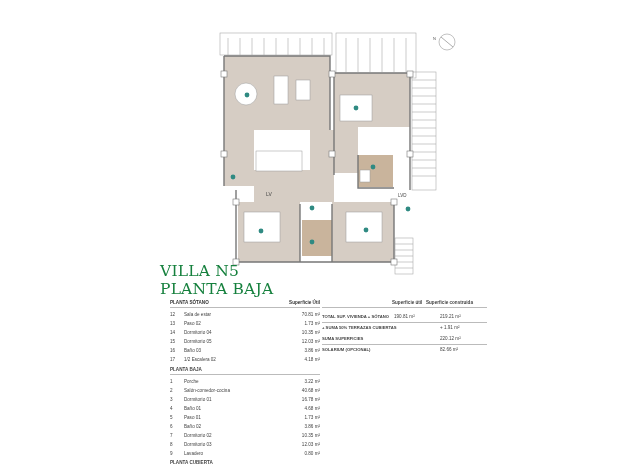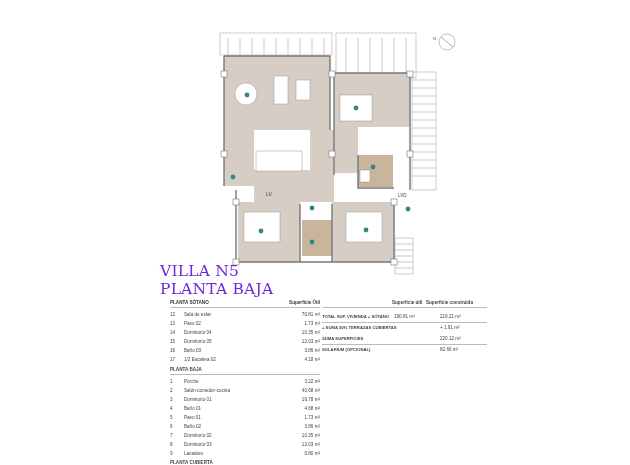--- a/index.html
+++ b/index.html
@@ -1,18 +1,18 @@
 <!DOCTYPE html>
 <html><head>
 <meta charset="utf-8">
 <style>
   html,body{margin:0;padding:0;background:#fff;}
   body{width:630px;height:465px;position:relative;overflow:hidden;font-family:"Liberation Sans",sans-serif;color:#333;}
   .plan{position:absolute;left:0;top:0;width:630px;height:275px;}
-  .title{position:absolute;left:160px;top:262px;font-family:"DejaVu Serif","Liberation Serif",serif;font-size:15.5px;line-height:18px;color:#6d28d9;letter-spacing:0.2px;}
+  .title{position:absolute;left:160px;top:262px;font-family:"DejaVu Serif","Liberation Serif",serif;font-size:15.5px;line-height:18px;color:#15803d;letter-spacing:0.2px;}
   .tbl{position:absolute;font-size:4.6px;color:#444;}
   .left-tbl{left:170px;top:298px;width:150px;}
   .row{position:relative;height:9.1px;line-height:9.1px;}
   .row .num{position:absolute;left:0;width:10px;}
   .row .name{position:absolute;left:14px;}
   .row .val{position:absolute;right:0;}
   .hdr{position:relative;height:9px;line-height:9px;font-weight:bold;color:#333;border-bottom:0.6px solid #bbb;margin-bottom:2px;}
   .hdr .col{position:absolute;right:0;font-weight:bold;}
   .section{font-weight:bold;height:9px;line-height:9px;border-bottom:0.6px solid #bbb;margin-bottom:2px;}
   .right-tbl{left:322px;top:298px;width:165px;}

